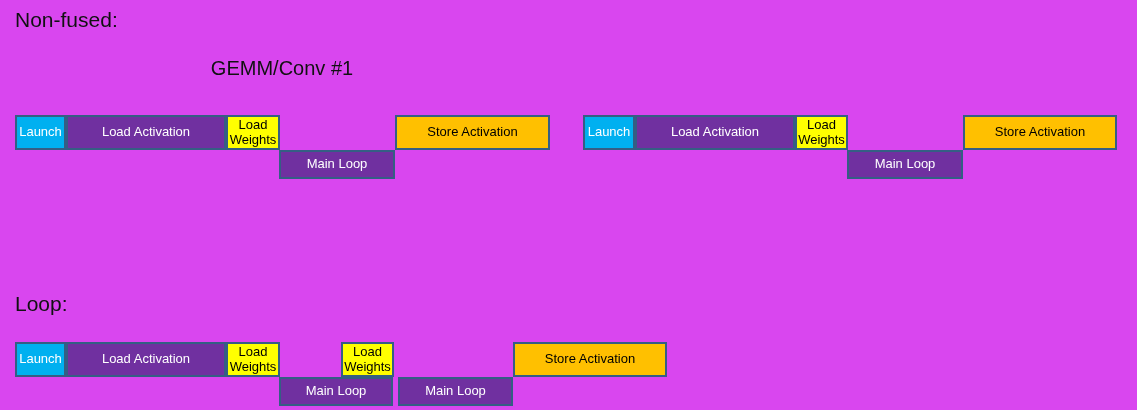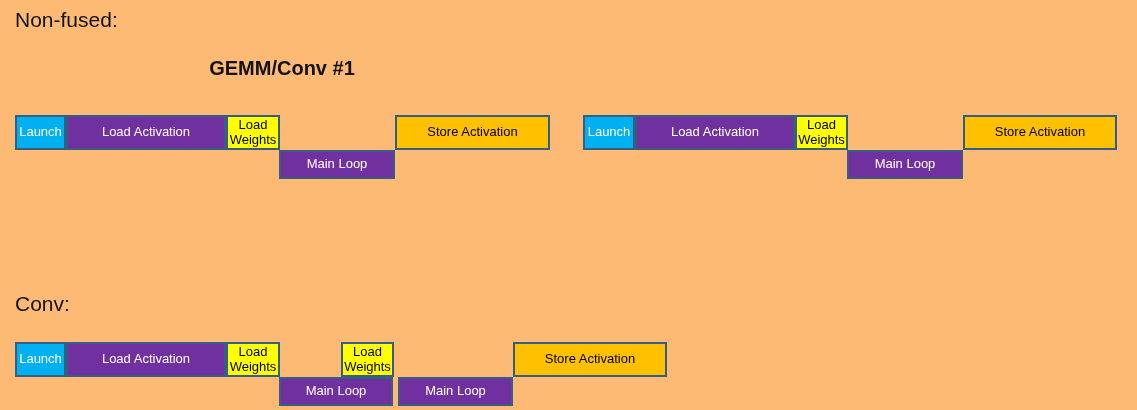--- a/index.html
+++ b/index.html
@@ -4,40 +4,40 @@
 <style>
   html, body {
     margin: 0;
     padding: 0;
     background: #ffffff;
   }
   .canvas {
     position: relative;
     width: 1137px;
     height: 410px;
-    background: #fdba74;
+    background: #d946ef;
     font-family: "Liberation Sans", sans-serif;
     overflow: hidden;
   }
   .section-label {
     position: absolute;
     font-size: 21px;
     color: #111111;
     white-space: nowrap;
   }
   #label-nonfused { left: 15px; top: 8px; }
   #label-fused   { left: 15px; top: 292px; }
   .group-title {
     position: absolute;
     font-size: 20px;
     color: #111111;
     transform: translateX(-50%);
     white-space: nowrap;
   }
-  #title-gemm1 { left: 282px; top: 57px; font-weight: bold; }
+  #title-gemm1 { left: 282px; top: 57px; }
   #title-gemm2 { left: 850px; top: 57px; }
   .block {
     position: absolute;
     box-sizing: border-box;
     border: 2px solid #355E84;
     display: flex;
     align-items: center;
     justify-content: center;
     text-align: center;
     font-size: 13px;
@@ -47,21 +47,21 @@
 </style>
 </head>
 <body>
 
 <div class="canvas">
   <div class="section-label" id="label-nonfused">Non-fused:</div>
 
   <div class="group-title" id="title-gemm1">GEMM/Conv #1</div>
 
 
-  <div class="section-label" id="label-fused">Conv:</div>
+  <div class="section-label" id="label-fused">Loop:</div>
 <div class="block" style="left: 15px; top: 115px; width: 51px; height: 35px; background: rgb(0, 176, 240); border-color: rgb(53, 94, 132); color: rgb(255, 255, 255);">Launch</div>
     <div class="block" style="left: 66px; top: 115px; width: 160px; height: 35px; background: rgb(112, 48, 160); border-color: rgb(53, 94, 132); color: rgb(255, 255, 255);">Load Activation</div>
     <div class="block" style="left: 226px; top: 115px; width: 54px; height: 35px; background: rgb(255, 255, 0); border-color: rgb(53, 94, 132); color: rgb(0, 0, 0);">Load Weights</div>
     <div class="block" style="left: 279px; top: 150px; width: 116px; height: 29px; background: rgb(112, 48, 160); border-color: rgb(53, 94, 132); color: rgb(255, 255, 255);">Main Loop</div>
     <div class="block" style="left: 395px; top: 115px; width: 155px; height: 35px; background: rgb(255, 192, 0); border-color: rgb(53, 94, 132); color: rgb(0, 0, 0);">Store Activation</div>
     <div class="block" style="left: 583px; top: 115px; width: 52px; height: 35px; background: rgb(0, 176, 240); border-color: rgb(53, 94, 132); color: rgb(255, 255, 255);">Launch</div>
     <div class="block" style="left: 635px; top: 115px; width: 160px; height: 35px; background: rgb(112, 48, 160); border-color: rgb(53, 94, 132); color: rgb(255, 255, 255);">Load Activation</div>
     <div class="block" style="left: 795px; top: 115px; width: 53px; height: 35px; background: rgb(255, 255, 0); border-color: rgb(53, 94, 132); color: rgb(0, 0, 0);">Load Weights</div>
     <div class="block" style="left: 847px; top: 150px; width: 116px; height: 29px; background: rgb(112, 48, 160); border-color: rgb(53, 94, 132); color: rgb(255, 255, 255);">Main Loop</div>
     <div class="block" style="left: 963px; top: 115px; width: 154px; height: 35px; background: rgb(255, 192, 0); border-color: rgb(53, 94, 132); color: rgb(0, 0, 0);">Store Activation</div>

